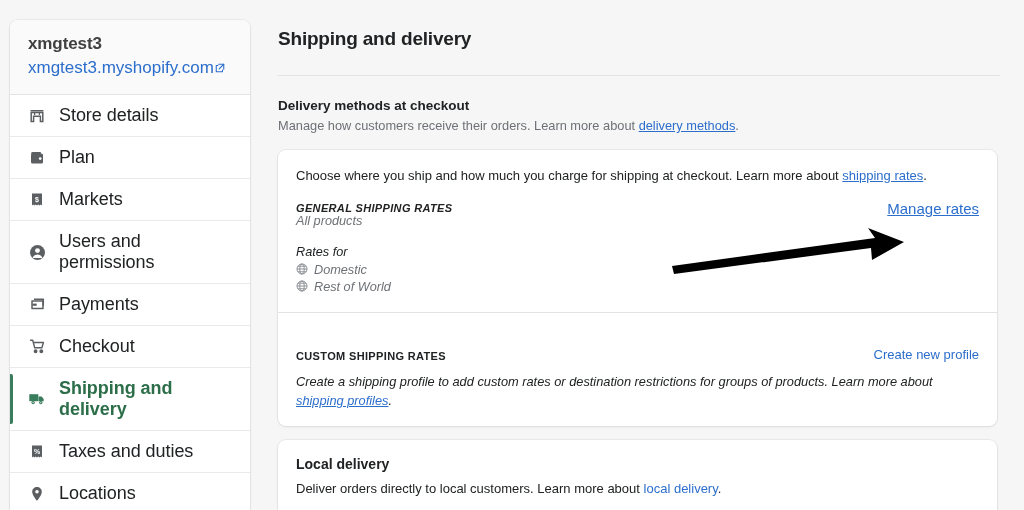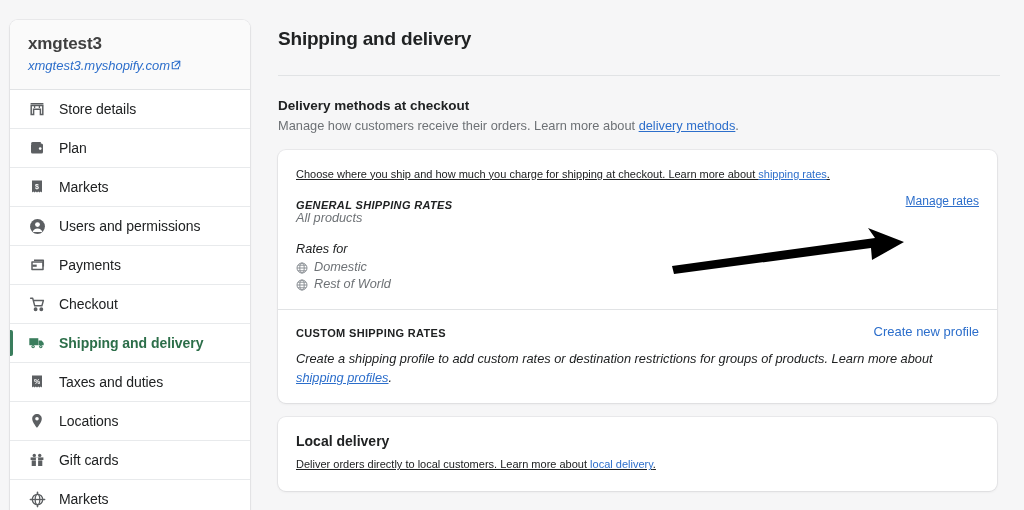--- a/index.html
+++ b/index.html
@@ -67,27 +67,26 @@
     border-bottom: 1px solid #e1e3e5;
   }
   .store-name {
     font-size: 17px;
     font-weight: 600;
     color: #404040;
     letter-spacing: -0.1px;
     margin-bottom: 4px;
   }
   .store-url {
-    font-size: 13px;
+    font-size: 17px;
     color: #2c6ecb;
     display: inline-flex;
     align-items: center;
     gap: 1px;
     cursor: pointer;
-    font-style: italic;
   }
   .store-url .ext { display: inline-block; }
 
   .nav-item {
     display: flex;
     align-items: center;
     gap: 13px;
     padding: 10px 18px;
     border-bottom: 1px solid #e8eaec;
     cursor: pointer;
@@ -95,21 +94,21 @@
     min-height: 38px;
   }
   .nav-item:last-child { border-bottom: none; }
   .nav-item .nav-ico {
     width: 18px; height: 18px;
     display: flex; align-items: center; justify-content: center;
     flex: 0 0 18px;
     color: #5c5f62;
   }
   .nav-item .nav-label {
-    font-size: 14px;
+    font-size: 18px;
     color: #202223;
     letter-spacing: -0.05px;
   }
   .nav-item.active {
     background: #ffffff;
   }
   .nav-item.active::before {
     content: "";
     position: absolute;
     left: 0; top: 6px; bottom: 6px;
@@ -157,20 +156,21 @@
   }
   a.link {
     color: #2c6ecb;
     text-decoration: underline;
     cursor: pointer;
   }
   a.link-plain {
     color: #2c6ecb;
     text-decoration: none;
     cursor: pointer;
+    margin-top: 20px;
   }
 
   .card {
     background: #ffffff;
     border-radius: 8px;
     box-shadow: 0 0 0 1px rgba(22,29,37,.05), 0 1px 3px rgba(0,0,0,.07);
     margin-top: 14px;
     margin-right: 27px;
     overflow: hidden;
   }
@@ -178,56 +178,55 @@
     padding: 16px 18px 18px 18px;
     position: relative;
   }
   .card-title {
     font-size: 14px;
     font-weight: 600;
     color: #202223;
     margin-bottom: 7px;
   }
   .card-desc {
-    font-size: 11px;
+    font-size: 13px;
     color: #202223;
     line-height: 1.5;
-    text-decoration: underline;
   }
   .eyebrow {
     font-size: 11px;
     font-weight: 700;
     letter-spacing: .35px;
     color: #202223;
     text-transform: uppercase;
   }
   .muted {
     font-size: 12.7px;
     color: #6d7175;
   }
   .rates-block { margin-top: 17px; font-style: italic; }
   .rates-for-label {
     font-size: 12.7px;
     color: #202223;
     margin-bottom: 4px;
   }
   .rate-row {
     display: flex;
-    align-items: flex-end;
+    align-items: flex-start;
     gap: 6px;
     margin-top: 3px;
   }
   .rate-row .globe { color: #8c9196; display: flex; }
   .rate-row span.rate-text { font-size: 12.7px; color: #6d7175; }
 
   .manage-rates {
     position: absolute;
     right: 18px;
-    top: 44px;
-    font-size: 12px;
+    top: 50px;
+    font-size: 15px;
     text-align: right;
   }
 
   .card-divider { height: 1px; background: #e1e3e5; }
 
   .custom-sec { padding: 14px 18px 16px 18px; }
   .custom-top {
     display: flex;
     align-items: flex-end;
     justify-content: space-between;

